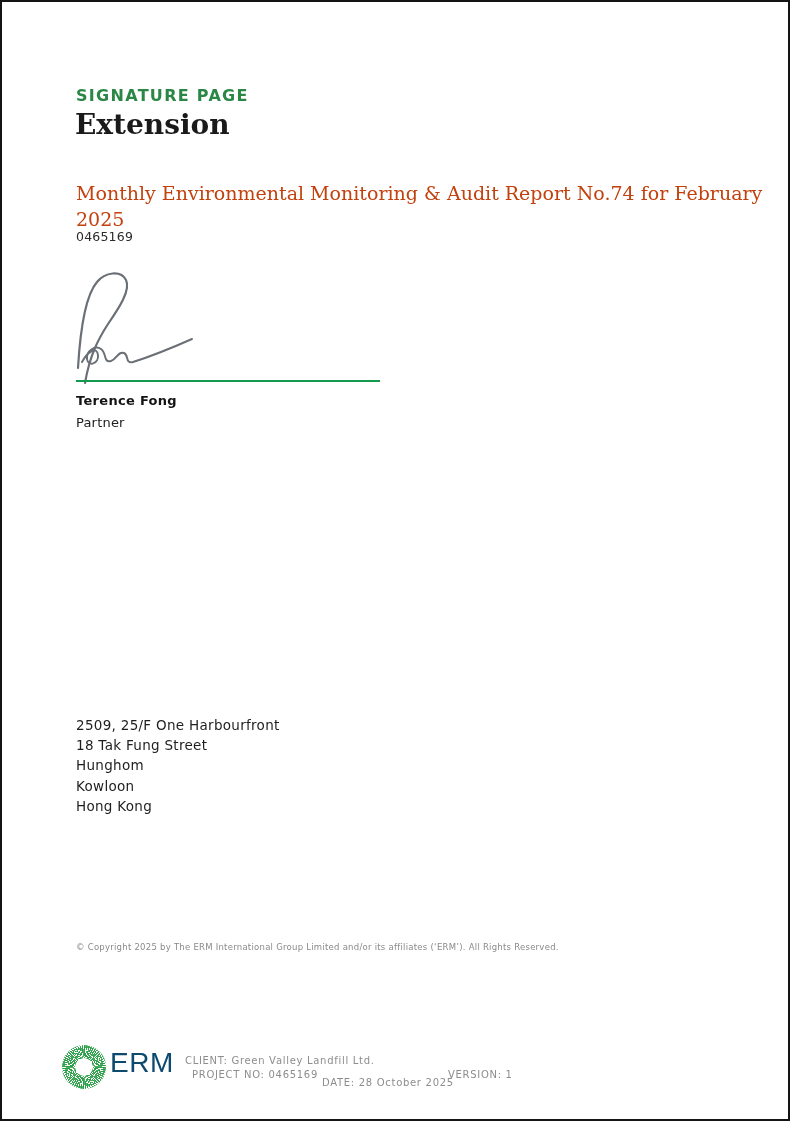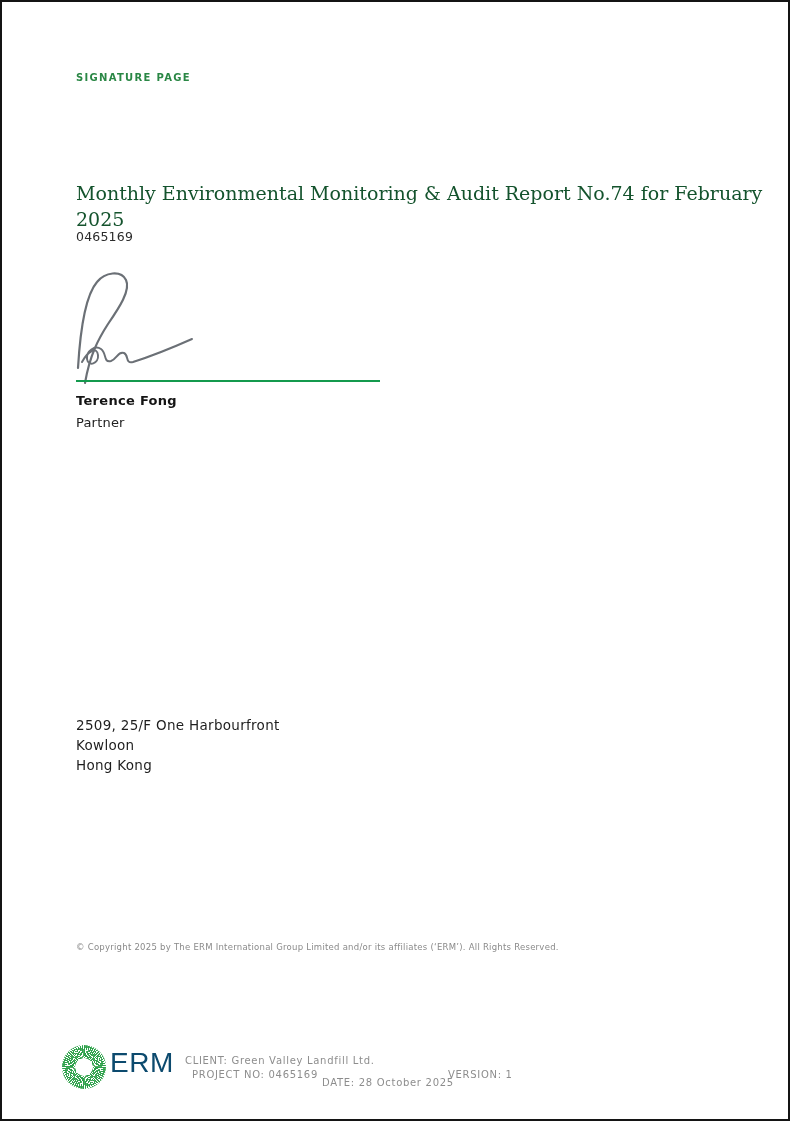--- a/index.html
+++ b/index.html
@@ -13,40 +13,40 @@
   }
   .page-frame {
     position: absolute;
     top: 0; left: 0; right: 6px; bottom: 4px;
     border: 2px solid #141414;
     background: #ffffff;
   }
   .abs { position: absolute; }
 
   .eyebrow {
-    left: 76px; top: 72px;
-    font-size: 10px; font-weight: 600;
+    left: 76px; top: 86px;
+    font-size: 16px; font-weight: 600;
     letter-spacing: 1.3px;
     color: #2a8745;
     white-space: nowrap;
   }
   .doc-title {
     left: 75px; top: 106px;
     font-family: "DejaVu Serif", serif;
     font-size: 28px; font-weight: 600;
     line-height: 38px;
     color: #1a1a1a;
     white-space: nowrap;
   }
   .doc-subtitle {
     left: 76px; top: 181px;
     font-family: "DejaVu Serif", serif;
     font-size: 19px; font-weight: 500;
     line-height: 25.5px;
-    color: #14532d;
+    color: #c2410c;
     white-space: nowrap;
   }
   .project-number {
     left: 76px; top: 229px;
     font-size: 12.5px;
     color: #2b2b2b;
     letter-spacing: 0.2px;
   }
   .signature-svg { left: 70px; top: 266px; }
   .signature-rule {
@@ -105,20 +105,21 @@
   .footer-version { left: 263px; text-align: right; }
 </style>
 </head>
 <body>
 
 <div class="page-frame"></div>
 
 <div class="abs eyebrow">SIGNATURE PAGE</div>
 
 <div class="abs doc-title">
+  <div>Extension</div>
 </div>
 
 <div class="abs doc-subtitle">
   <div>Monthly Environmental Monitoring &amp; Audit Report No.74 for February</div>
   <div>2025</div>
 </div>
 
 <div class="abs project-number">0465169</div>
 
 <svg class="abs signature-svg" width="140" height="120" viewBox="0 0 140 120" fill="none">
@@ -126,20 +127,22 @@
   <path d="M 12 96 C 18 85, 27 80, 28 89 C 29 98, 18 101, 17 93 C 16 85, 25 79, 31 83 C 37 87, 33 97, 41 95 C 47 93, 48 85, 54 87 C 59 89, 55 98, 63 96 C 82 90, 104 81, 122 73" stroke="#6b7076" stroke-width="2" stroke-linecap="round" fill="none"></path>
 </svg>
 
 <div class="abs signature-rule"></div>
 
 <div class="abs signatory-name">Terence Fong</div>
 <div class="abs signatory-title">Partner</div>
 
 <div class="abs address-block">
   <div>2509, 25/F One Harbourfront</div>
+  <div>18 Tak Fung Street</div>
+  <div>Hunghom</div>
   <div>Kowloon</div>
   <div>Hong Kong</div>
 </div>
 
 <div class="abs copyright">
   <div>© Copyright 2025 by The ERM International Group Limited and/or its affiliates (‘ERM’). All Rights Reserved.</div>
 </div>
 
 <div class="abs erm-logo-burst"></div>
 <div class="abs erm-logo-text">ERM</div>

